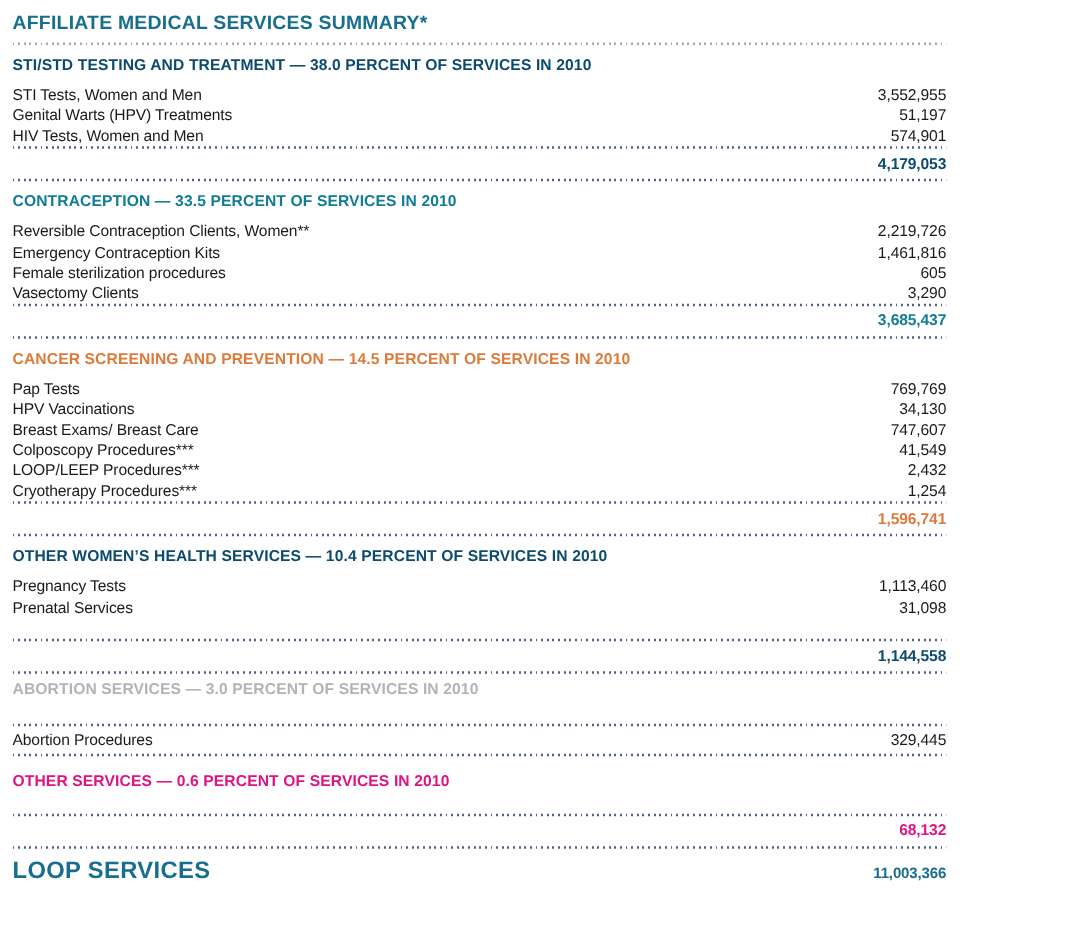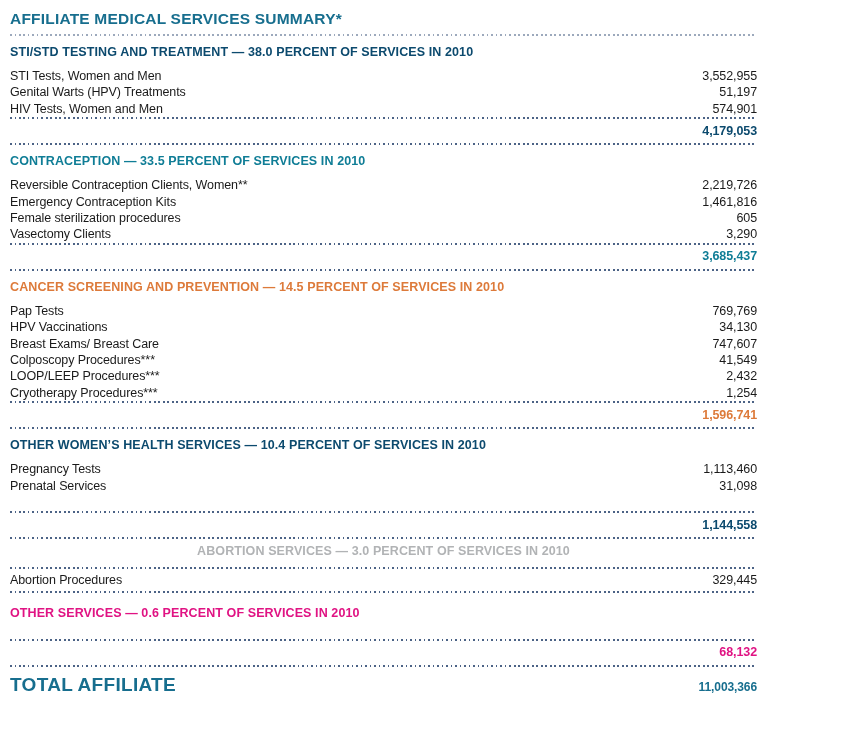--- a/index.html
+++ b/index.html
@@ -30,21 +30,21 @@
   .row{
     display:flex;justify-content:space-between;align-items:baseline;
     font-size:12.5px;line-height:16.4px;
   }
   .row .label{text-align:center;}
   .row .value{text-align:right;font-variant-numeric:tabular-nums;}
   .subtotal{
     text-align:right;font-weight:bold;font-size:12.5px;
     padding:4.5px 0;line-height:15px;font-variant-numeric:tabular-nums;
   }
-  .sec-abortion .sec-header{margin-top:5px;margin-bottom:8px;text-align:center;}
+  .sec-abortion .sec-header{margin-top:5px;margin-bottom:20px;}
   .sec-abortion .row{padding:2.5px 0;}
   .sec-other-services .rows{margin-top:2px;}
   .gap-17{margin-top:17px;}
   .gap-18{margin-top:18px;}
   .total-row{
     display:flex;justify-content:space-between;align-items:baseline;
     margin-top:7px;padding-bottom:4px;
   }
   .total-label{font-size:19px;font-weight:bold;letter-spacing:0.3px;line-height:22px;}
   .total-value{font-size:12px;font-weight:bold;font-variant-numeric:tabular-nums;}
@@ -174,17 +174,17 @@
   </section>
 
   <section class="sec-other-services">
     <h2 class="sec-header c-other" style="margin-top:13px;">OTHER SERVICES — 0.6 PERCENT OF SERVICES IN 2010</h2>
     <div class="dotline gap-18"></div>
     <div class="subtotal c-other">68,132</div>
     <div class="dotline"></div>
   </section>
 
   <div class="total-row">
-    <span class="total-label c-total">TOTAL AFFILIATE</span>
+    <span class="total-label c-total">LOOP SERVICES</span>
     <span class="total-value c-total">11,003,366</span>
   </div>
 
 </div>
 
 </body></html>

